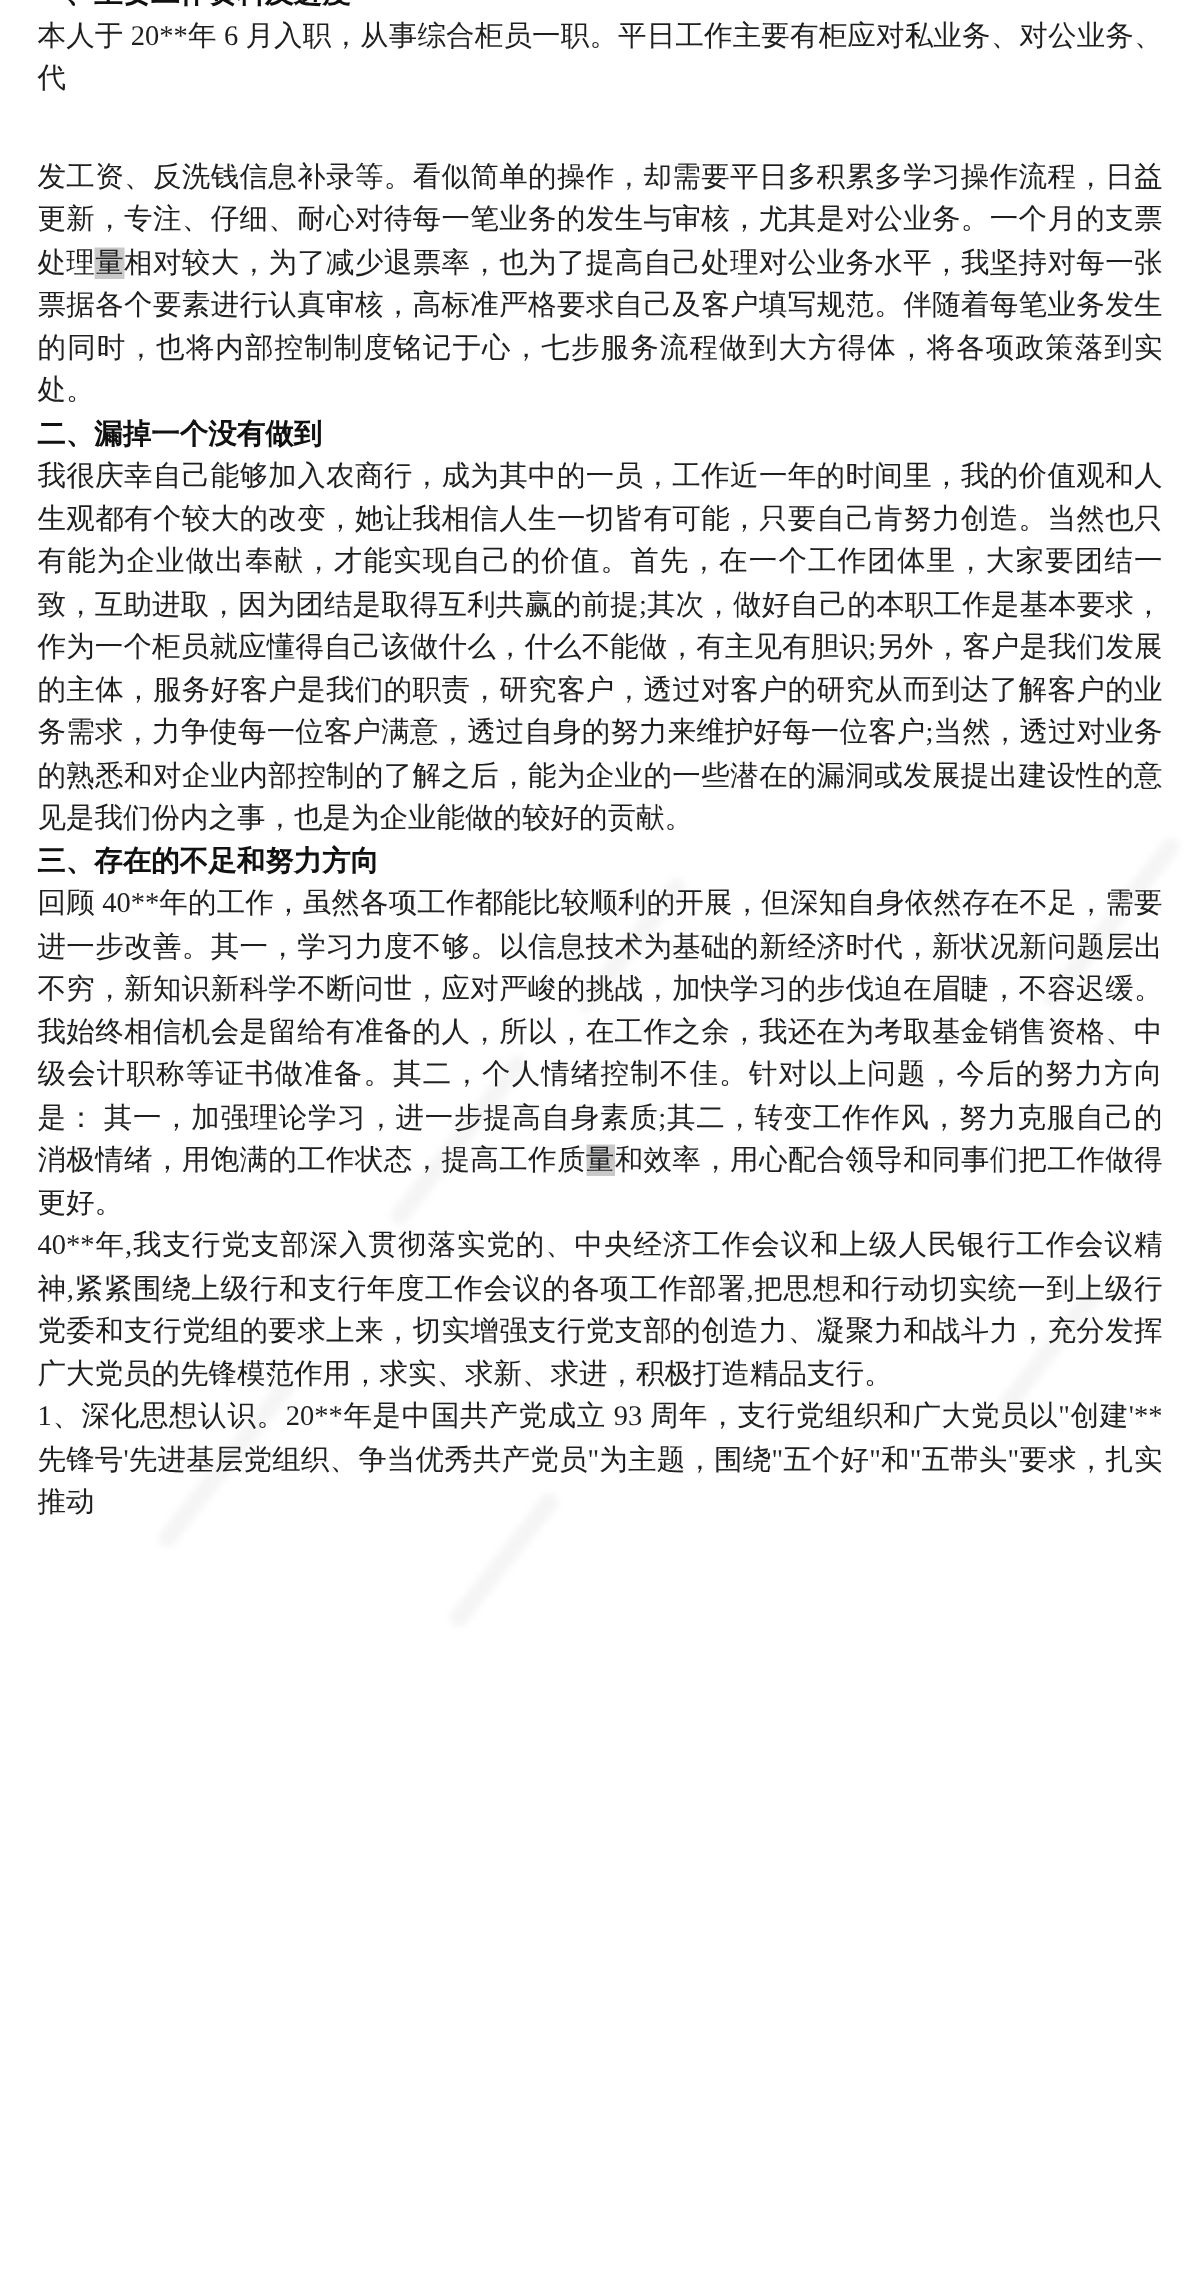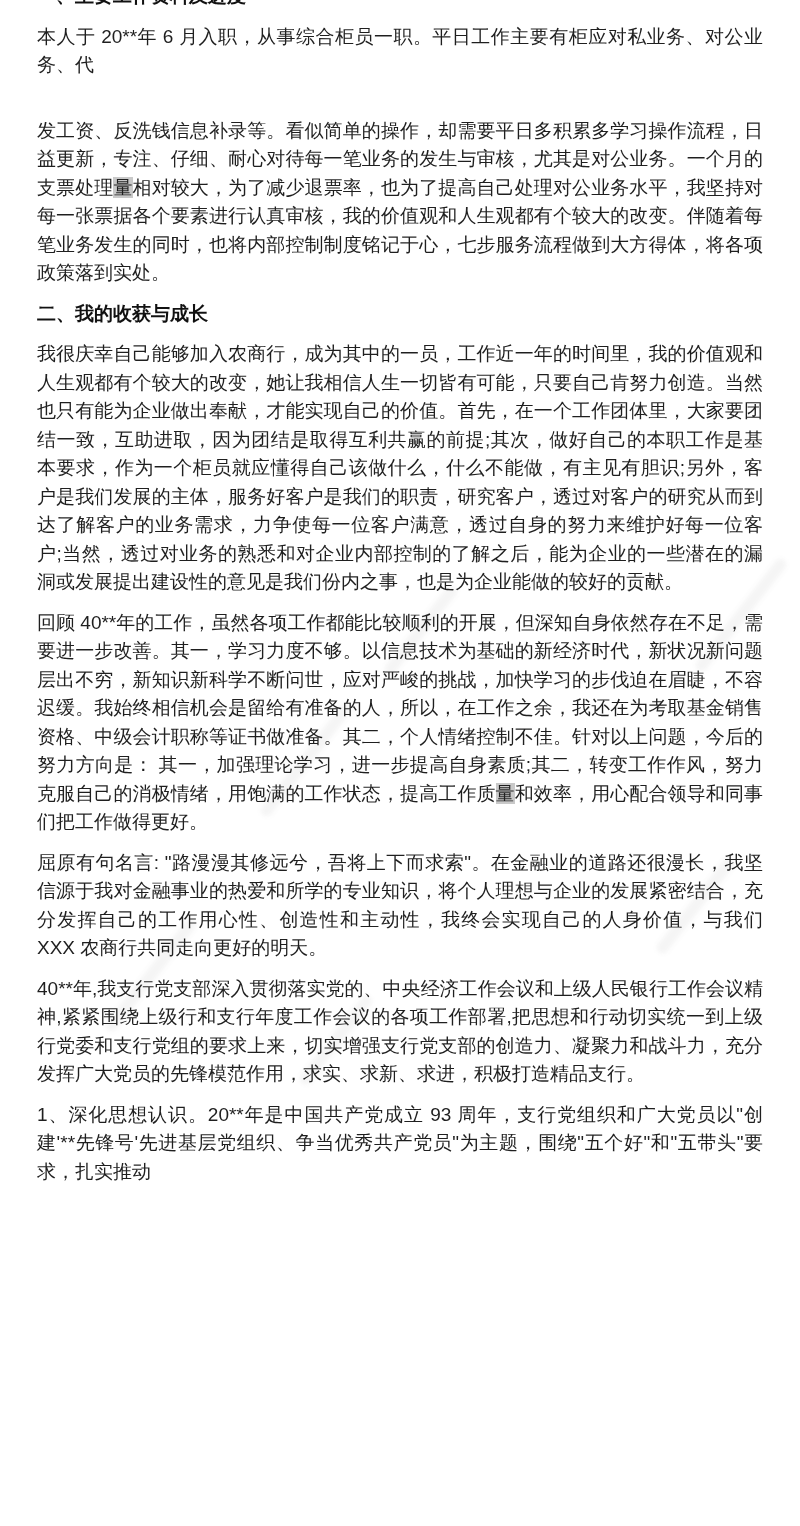--- a/index.html
+++ b/index.html
@@ -15,21 +15,21 @@
     position:relative;
   }
   #doc{
     padding:0 25px;
     font-size:19px;
     line-height:28.5px;
     color:var(--text);
     text-align:justify;
     overflow-wrap:anywhere;
   }
-  .block{margin:12px;}
+  .block{margin:0;font-family:Liberation Serif, serif;}
   .block.heading{font-weight:700;color:var(--heading);}
   .block.clipped{margin-top:-18px;}  
   .block.gap{margin-top:37px;}       
   .hl{background:var(--hl);}
   
   .watermark{
     position:absolute;
     width:12px;height:140px;
     background:rgba(80,80,80,0.055);
     transform:rotate(38deg);
@@ -43,25 +43,25 @@
   .wm4{left:690px;top:845px;height:120px;}
   .wm5{left:145px;top:905px;}
   .wm6{left:330px;top:985px;height:110px;}
 </style>
 </head>
 <body>
 
 <div id="doc">
     <div class="block heading clipped"><span>一、主要工作资料及进度</span></div>
     <div class="block paragraph"><span>本人于 20**年 6 月入职，从事综合柜员一职。平日工作主要有柜应对私业务、对公业务、代</span></div>
-    <div class="block paragraph gap"><span>发工资、反洗钱信息补录等。看似简单的操作，却需要平日多积累多学习操作流程，日益更新，专注、仔细、耐心对待每一笔业务的发生与审核，尤其是对公业务。一个月的支票处理</span><span class="hl">量</span><span>相对较大，为了减少退票率，也为了提高自己处理对公业务水平，我坚持对每一张票据各个要素进行认真审核，我的价值观和人生观都有个较大的改变。伴随着每笔业务发生的同时，也将内部控制制度铭记于心，七步服务流程做到大方得体，将各项政策落到实处。</span></div>
-    <div class="block heading"><span>二、我的收获与成长</span></div>
+    <div class="block paragraph gap"><span>发工资、反洗钱信息补录等。看似简单的操作，却需要平日多积累多学习操作流程，日益更新，专注、仔细、耐心对待每一笔业务的发生与审核，尤其是对公业务。一个月的支票处理</span><span class="hl">量</span><span>相对较大，为了减少退票率，也为了提高自己处理对公业务水平，我坚持对每一张票据各个要素进行认真审核，高标准严格要求自己及客户填写规范。伴随着每笔业务发生的同时，也将内部控制制度铭记于心，七步服务流程做到大方得体，将各项政策落到实处。</span></div>
+    <div class="block heading"><span>二、漏掉一个没有做到</span></div>
     <div class="block paragraph"><span>我很庆幸自己能够加入农商行，成为其中的一员，工作近一年的时间里，我的价值观和人生观都有个较大的改变，她让我相信人生一切皆有可能，只要自己肯努力创造。当然也只有能为企业做出奉献，才能实现自己的价值。首先，在一个工作团体里，大家要团结一致，互助进取，因为团结是取得互利共赢的前提;其次，做好自己的本职工作是基本要求，作为一个柜员就应懂得自己该做什么，什么不能做，有主见有胆识;另外，客户是我们发展的主体，服务好客户是我们的职责，研究客户，透过对客户的研究从而到达了解客户的业务需求，力争使每一位客户满意，透过自身的努力来维护好每一位客户;当然，透过对业务的熟悉和对企业内部控制的了解之后，能为企业的一些潜在的漏洞或发展提出建设性的意见是我们份内之事，也是为企业能做的较好的贡献。</span></div>
+    <div class="block heading"><span>三、存在的不足和努力方向</span></div>
     <div class="block paragraph"><span>回顾 40**年的工作，虽然各项工作都能比较顺利的开展，但深知自身依然存在不足，需要进一步改善。其一，学习力度不够。以信息技术为基础的新经济时代，新状况新问题层出不穷，新知识新科学不断问世，应对严峻的挑战，加快学习的步伐迫在眉睫，不容迟缓。我始终相信机会是留给有准备的人，所以，在工作之余，我还在为考取基金销售资格、中级会计职称等证书做准备。其二，个人情绪控制不佳。针对以上问题，今后的努力方向是： 其一，加强理论学习，进一步提高自身素质;其二，转变工作作风，努力克服自己的消极情绪，用饱满的工作状态，提高工作质</span><span class="hl">量</span><span>和效率，用心配合领导和同事们把工作做得更好。</span></div>
-    <div class="block paragraph"><span>屈原有句名言: "路漫漫其修远兮，吾将上下而求索"。在金融业的道路还很漫长，我坚信源于我对金融事业的热爱和所学的专业知识，将个人理想与企业的发展紧密结合，充分发挥自己的工作用心性、创造性和主动性，我终会实现自己的人身价值，与我们 XXX 农商行共同走向更好的明天。</span></div>
     <div class="block paragraph"><span>40**年,我支行党支部深入贯彻落实党的、中央经济工作会议和上级人民银行工作会议精神,紧紧围绕上级行和支行年度工作会议的各项工作部署,把思想和行动切实统一到上级行党委和支行党组的要求上来，切实增强支行党支部的创造力、凝聚力和战斗力，充分发挥广大党员的先锋模范作用，求实、求新、求进，积极打造精品支行。</span></div>
     <div class="block paragraph"><span>1、深化思想认识。20**年是中国共产党成立 93 周年，支行党组织和广大党员以"创建'**先锋号'先进基层党组织、争当优秀共产党员"为主题，围绕"五个好"和"五带头"要求，扎实推动</span></div>
   </div>
 
 <div class="watermark wm1"></div>
 <div class="watermark wm2"></div>
 <div class="watermark wm3"></div>
 <div class="watermark wm4"></div>
 <div class="watermark wm5"></div>
 <div class="watermark wm6"></div>

